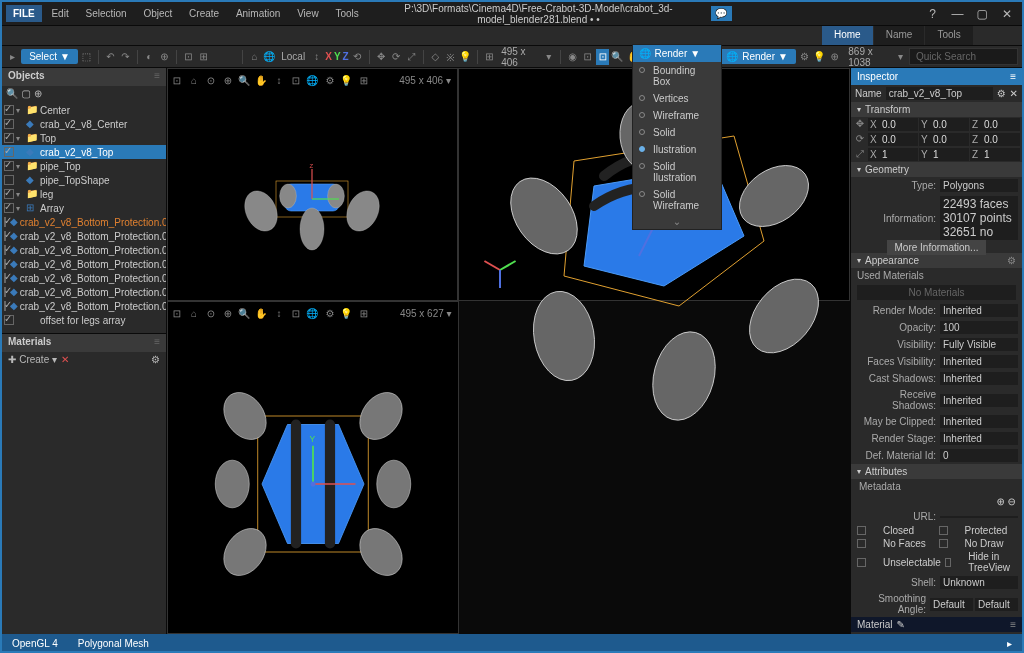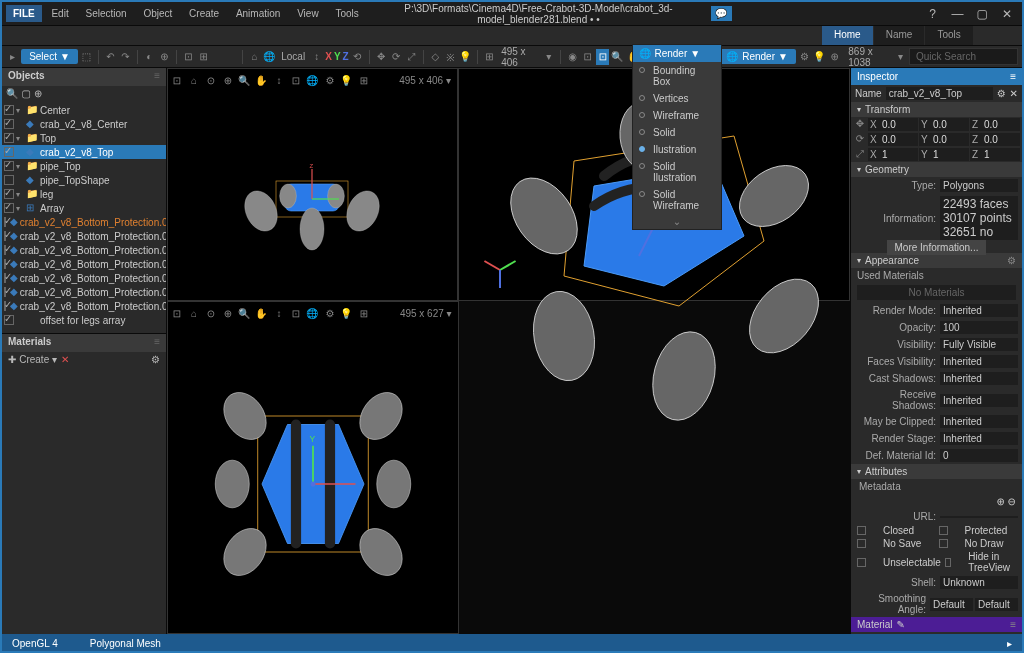--- a/index.html
+++ b/index.html
@@ -69,21 +69,21 @@
 .xyz-row .ax .axv{flex:1; color:#ddd;}
 .xyz-row .ico{width:14px;color:#888;text-align:center;}
 .insp-field{display:flex; padding:2px 4px; align-items:center;}
 .insp-field .fl{flex:0 0 85px; text-align:right; color:#aaa; padding-right:4px;}
 .insp-field .fv{flex:1; background:#1e1e1e; padding:1px 3px; color:#ccc;}
 .insp-chk-row{display:flex; padding:1px 6px; gap:4px;}
 .insp-chk-row .half{flex:1; display:flex; align-items:center; gap:17px;}
 .insp-chk{width:9px;height:9px;border:1px solid #666;}
 .morebtn{background:#444; padding:2px 8px; margin:2px auto; text-align:center; width:60px; cursor:pointer;}
 
-.statusbar{height:18px; background:#1e5a8e; color:#fff; display:flex; align-items:center; padding:0 10px; gap:32px; font-size:10px;}
+.statusbar{height:18px; background:#1e5a8e; color:#fff; display:flex; align-items:center; padding:0 10px; gap:20px; font-size:10px;}
 .statusbar .stR{margin-left:auto;}
 
 .gizmo{position:absolute; width:40px; height:40px;}
 .gizmo .ax{position:absolute; left:20px; top:20px; width:2px; height:18px; transform-origin:top center;}
 .gizmo .axr{background:#e05050; transform:rotate(120deg);}.gizmo .axg{background:#50e050; transform:rotate(-120deg);}.gizmo .axb{background:#5070e0;}
 </style>
 </head>
 <body>
 
 <div class="titlebar">
@@ -544,21 +544,21 @@
           <span>Closed</span>
         </span>
       <span class="half">
           <span class="insp-chk"></span>
           <span>Protected</span>
         </span>
     </div>
     <div class="insp-chk-row">
       <span class="half">
           <span class="insp-chk"></span>
-          <span>No Save</span>
+          <span>No Faces</span>
         </span>
       <span class="half">
           <span class="insp-chk"></span>
           <span>No Draw</span>
         </span>
     </div>
     <div class="insp-chk-row">
       <span class="half">
           <span class="insp-chk"></span>
           <span>Unselectable</span>
@@ -570,21 +570,21 @@
     </div>
     <div class="insp-field">
         <span class="fl">Shell:</span>
         <span class="fv">Unknown</span>
       </div>
     <div class="insp-field">
         <span class="fl" style="flex:0 0 75px;">Smoothing Angle:</span>
       <span class="fv">Default</span>
       <span class="fv" style="margin-left:2px;">Default</span>
     </div>
-    <div class="insp-sec" style="background:#4c1d95;">
+    <div class="insp-sec" style="background:#0f172a;">
         <span>Material</span> 
         <span>✎</span>
         <span class="gear">≡</span>
       </div>
     <div class="insp-row">
         <span>Name</span>
         <span style="flex:1;background:#1e1e1e;padding:1px 3px;"></span>
       </div>
     <div class="insp-sec">
         <span class="tri">▾</span>

